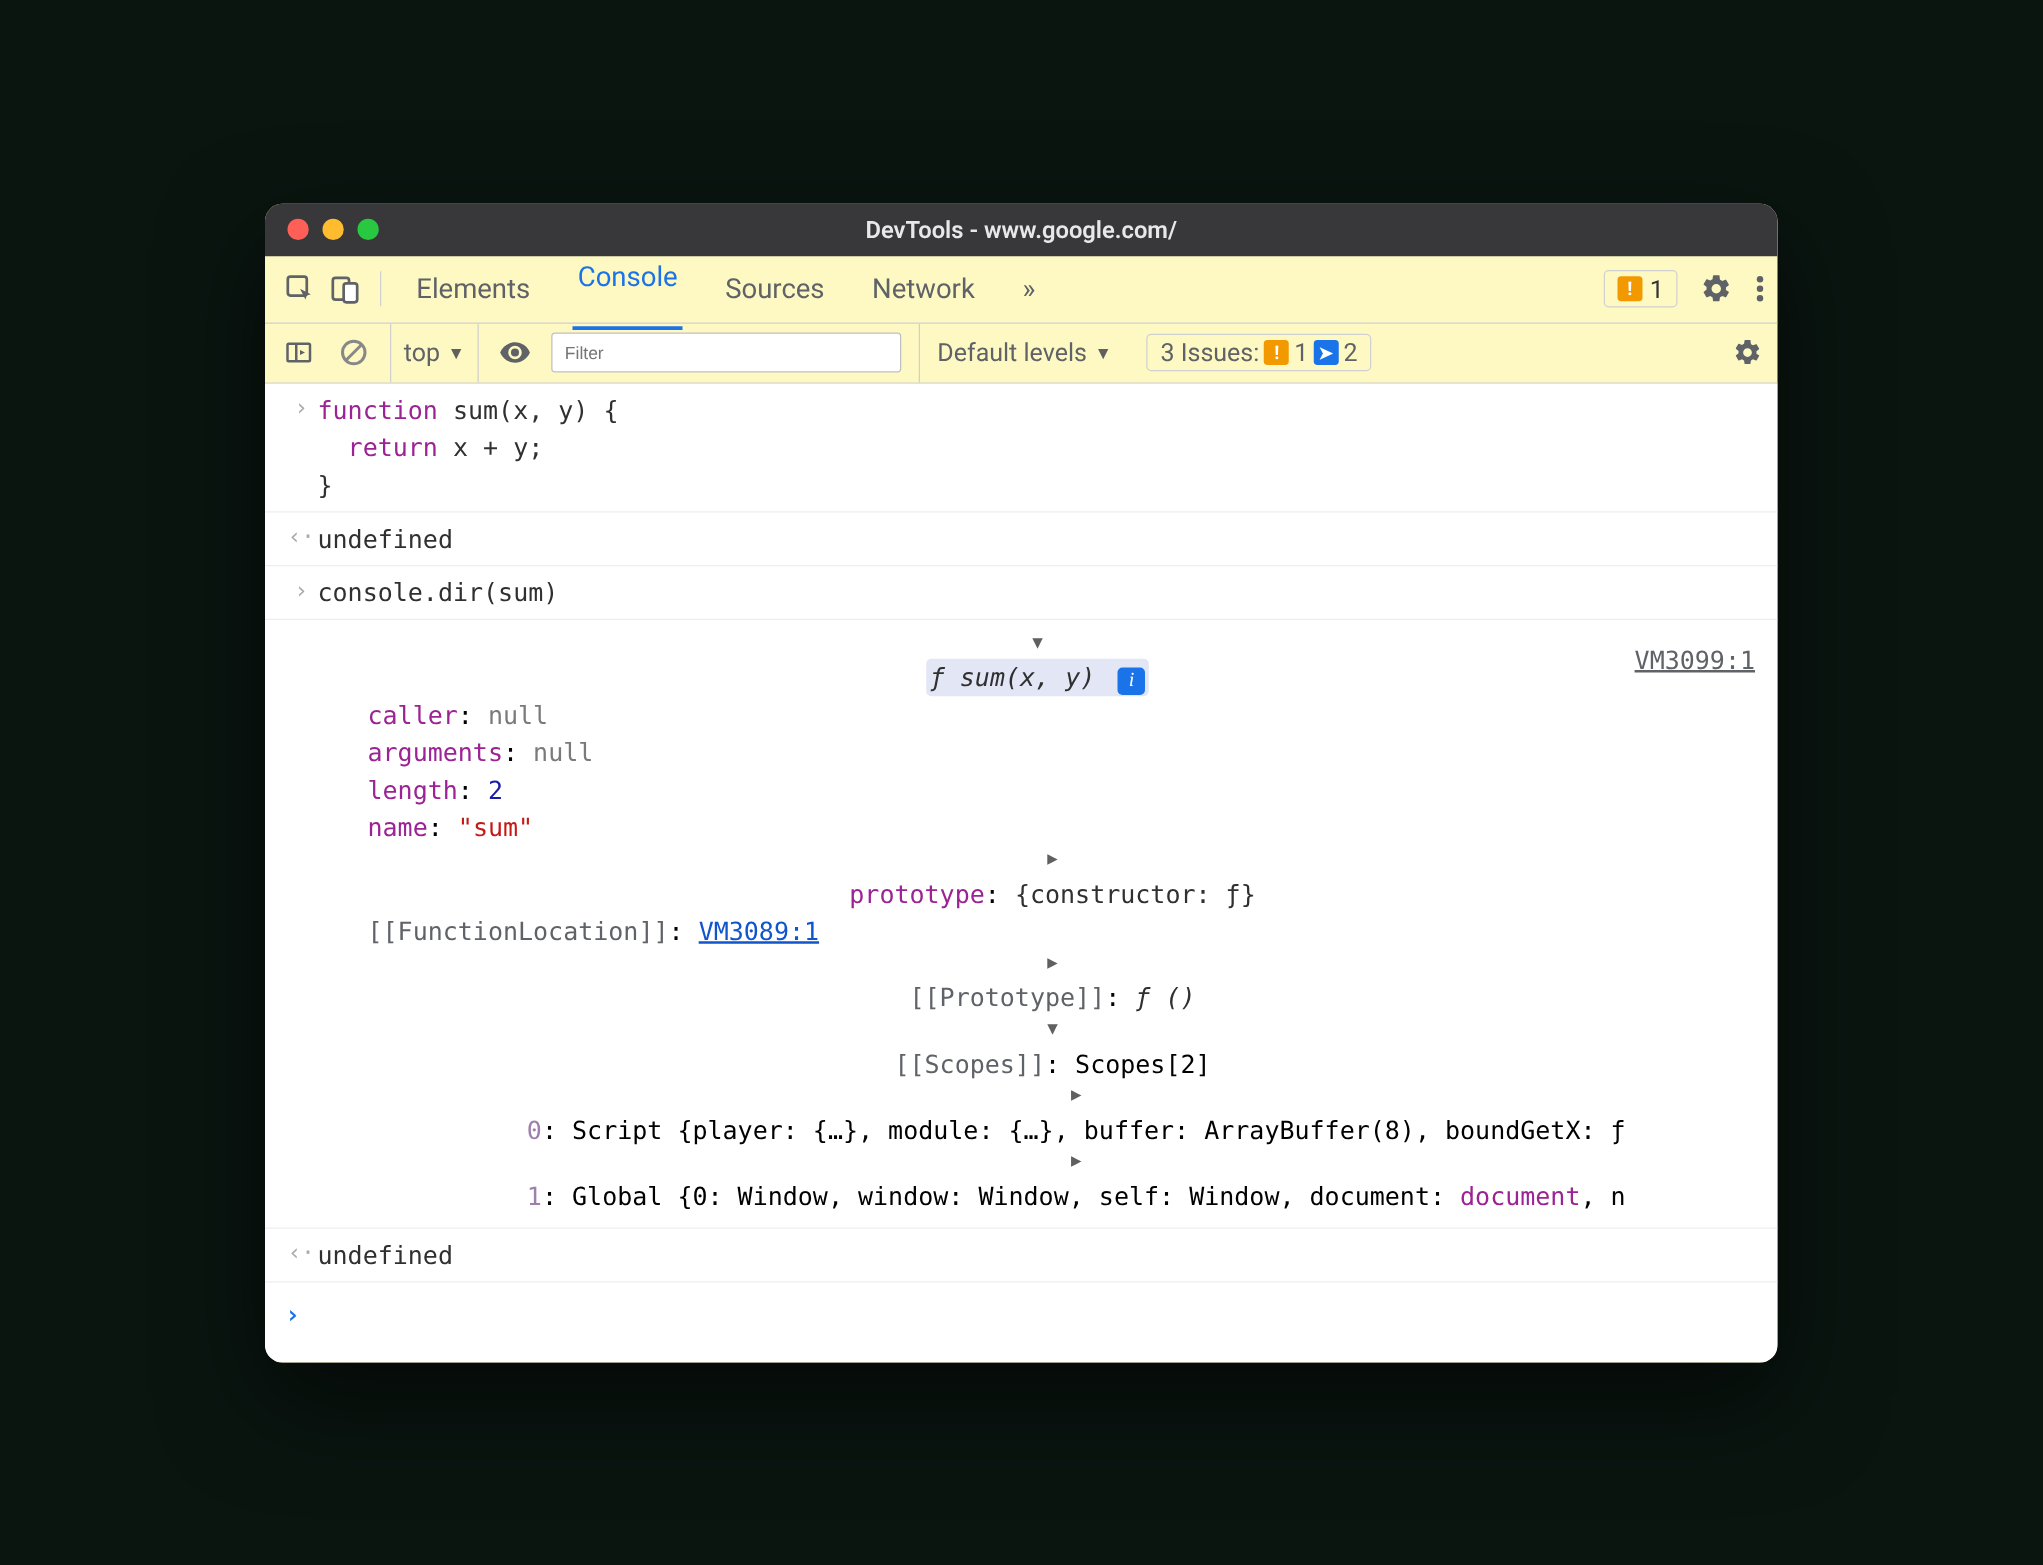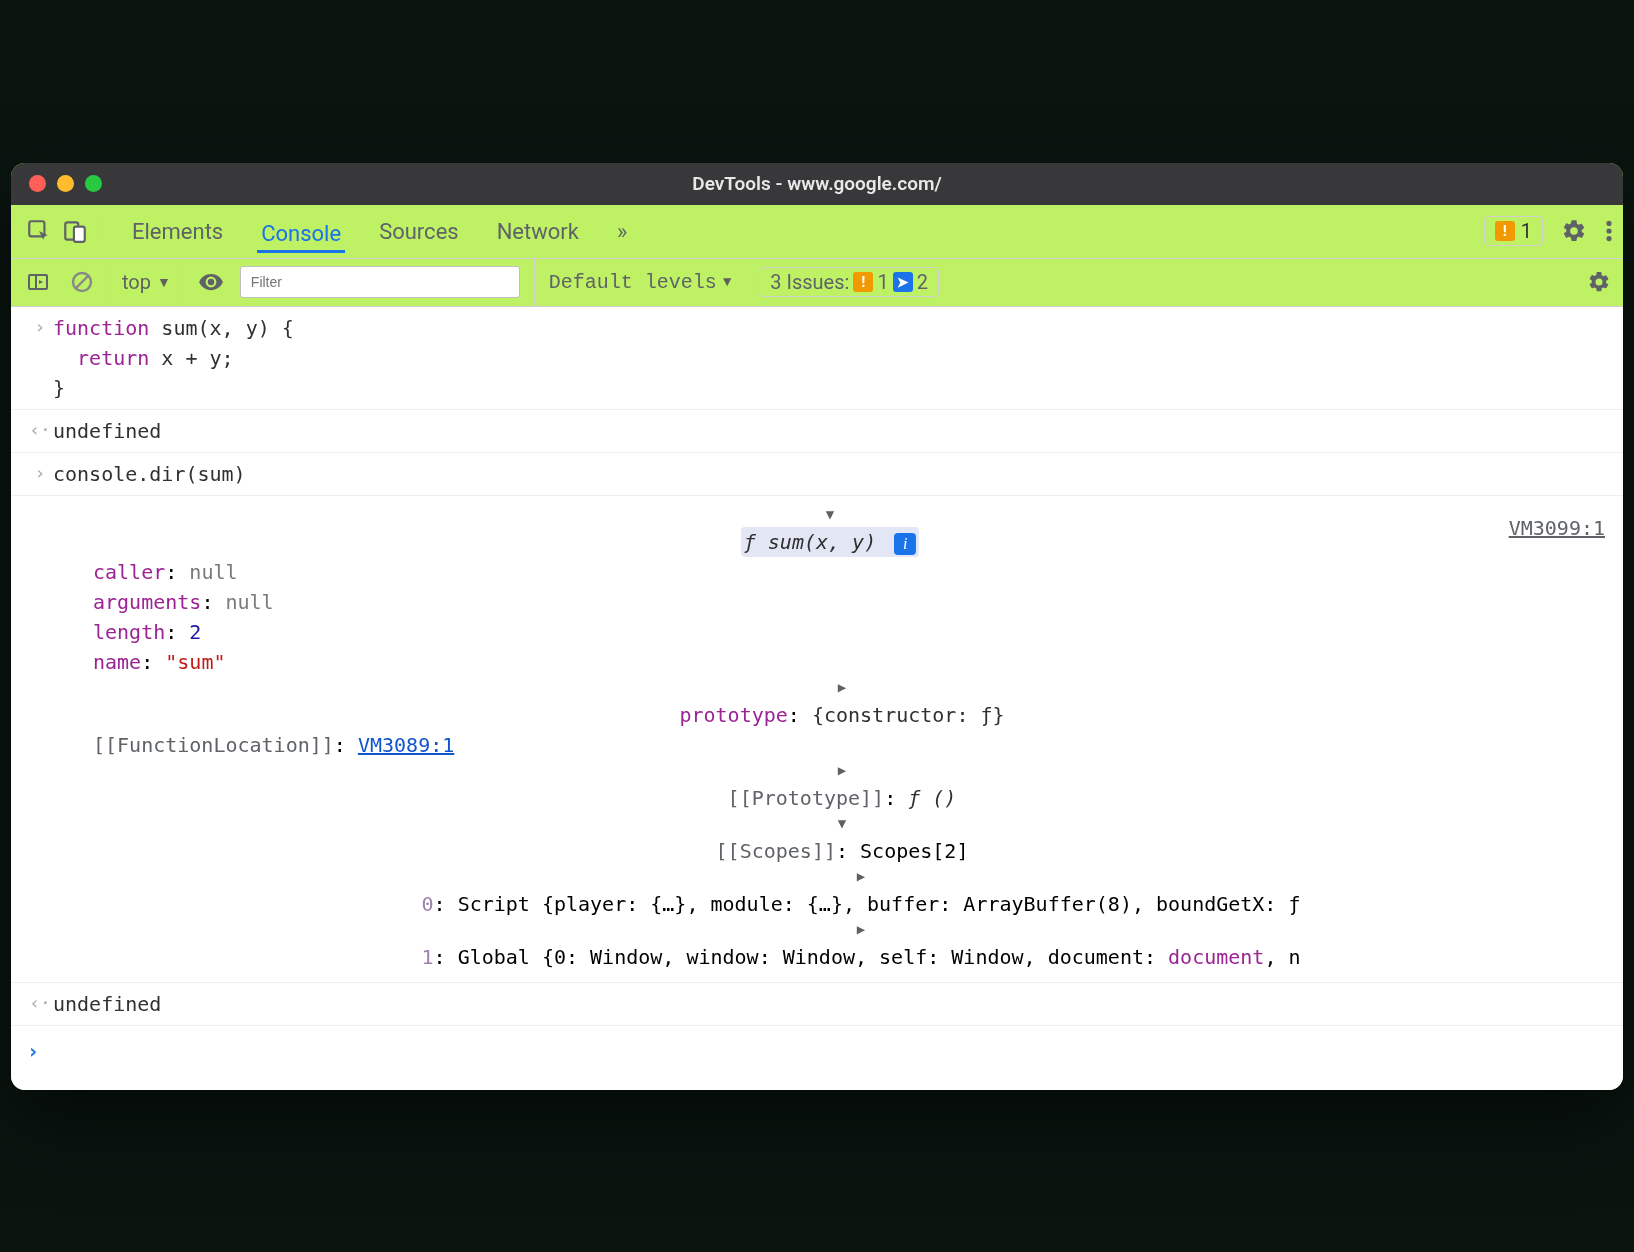--- a/index.html
+++ b/index.html
@@ -6,22 +6,22 @@
   body {
     background: #0a1510;
     font-family: -apple-system, BlinkMacSystemFont, "Segoe UI", Roboto, sans-serif;
     display: flex;
     align-items: center;
     justify-content: center;
     min-height: 1252px;
     width: 1634px;
   }
   .window {
-    width: 1612px;
-    background: #bef264;
+    width: 1210px;
+    background: #fef9c3;
     border-radius: 14px;
     overflow: hidden;
     box-shadow: 0 30px 80px rgba(0,0,0,0.6);
   }
   .titlebar {
     background: #38383a;
     height: 42px;
     display: flex;
     align-items: center;
     padding: 0 18px;
@@ -38,41 +38,41 @@
   }
   .tabbar {
     display: flex; align-items: center; height: 54px;
     border-bottom: 1px solid #d0d0d0;
     padding: 0 10px; font-size: 22px; color: #5f6368;
   }
   .tabbar .icon-btn { width: 36px; height: 36px; display: flex; align-items: center; justify-content: center; color: #5f6368; }
   .tabbar .sep { width: 1px; height: 28px; background: #d0d0d0; margin: 0 10px; }
   .tabs { display: flex; gap: 30px; margin-left: 14px; flex: 1; align-items: center; }
   .tab { padding: 12px 4px; cursor: pointer; }
-  .tab.active { color: #1a73e8; border-bottom: 3px solid #1a73e8; padding-bottom: 4px; }
+  .tab.active { color: #1a73e8; border-bottom: 3px solid #1a73e8; padding-bottom: 26px; }
   .tabbar-right { display: flex; align-items: center; gap: 18px; margin-left: auto; }
   .warn-badge {
     display: flex; align-items: center; gap: 6px;
     border: 1px solid #d0d0d0; border-radius: 4px; padding: 2px 10px;
     font-size: 20px; color: #333;
   }
   .warn-icon { width: 20px; height: 20px; background: #f29900; border-radius: 3px; display:flex; align-items:center; justify-content:center; color:#fff; font-weight:bold; font-size:15px; }
   .gear, .kebab { color: #5f6368; }
   .subbar {
     display: flex; align-items: center; height: 48px;
     border-bottom: 1px solid #d0d0d0; padding: 0 12px; gap: 14px;
     font-size: 20px; color: #5f6368;
   }
   .subbar .ib { width: 30px; height: 30px; display:flex; align-items:center; justify-content:center; }
   .context-sel { display:flex; align-items:center; gap:6px; padding: 0 10px; border-left:1px solid #d0d0d0; border-right:1px solid #d0d0d0; height: 100%; }
   .filter-input {
     border: 1px solid #c0c0c0; border-radius: 3px; height: 32px; width: 280px;
     padding: 0 10px; font-size: 14px;
   }
-  .levels { display:flex; align-items:center; gap:6px; padding: 0 14px; border-left:1px solid #d0d0d0; height:100%;font-family:Liberation Mono, monospace; }
+  .levels { display:flex; align-items:center; gap:6px; padding: 0 14px; border-left:1px solid #d0d0d0; height:100%; }
   .issues-box { display:flex; align-items:center; gap:4px; border:1px solid #d0d0d0; border-radius:4px; padding: 2px 10px; }
   .info-icon { width:20px; height:20px; background:#1a73e8; border-radius:3px; display:flex;align-items:center;justify-content:center;color:#fff;font-size:14px;font-weight:bold;}
   .console-body { background:#fff; font-family: Menlo, Consolas, monospace; font-size: 20px; line-height: 1.5; }
   .row { display:flex; padding: 6px 16px; border-bottom: 1px solid #eee; align-items: flex-start; }
   .row .gutter { width: 26px; color:#aaa; flex-shrink:0; font-size:18px; text-align:center; }
   .row .content { flex: 1; white-space: pre; color: #303030; }
   .kw { color: #9b2393; }
   .undef { color: #8a8a8a; }
   .dir-block { position: relative; padding: 8px 16px 10px 42px; border-bottom:1px solid #eee; }
   .vm-link { position:absolute; right: 18px; top: 17px; text-decoration: underline; color:#5f6368; }

